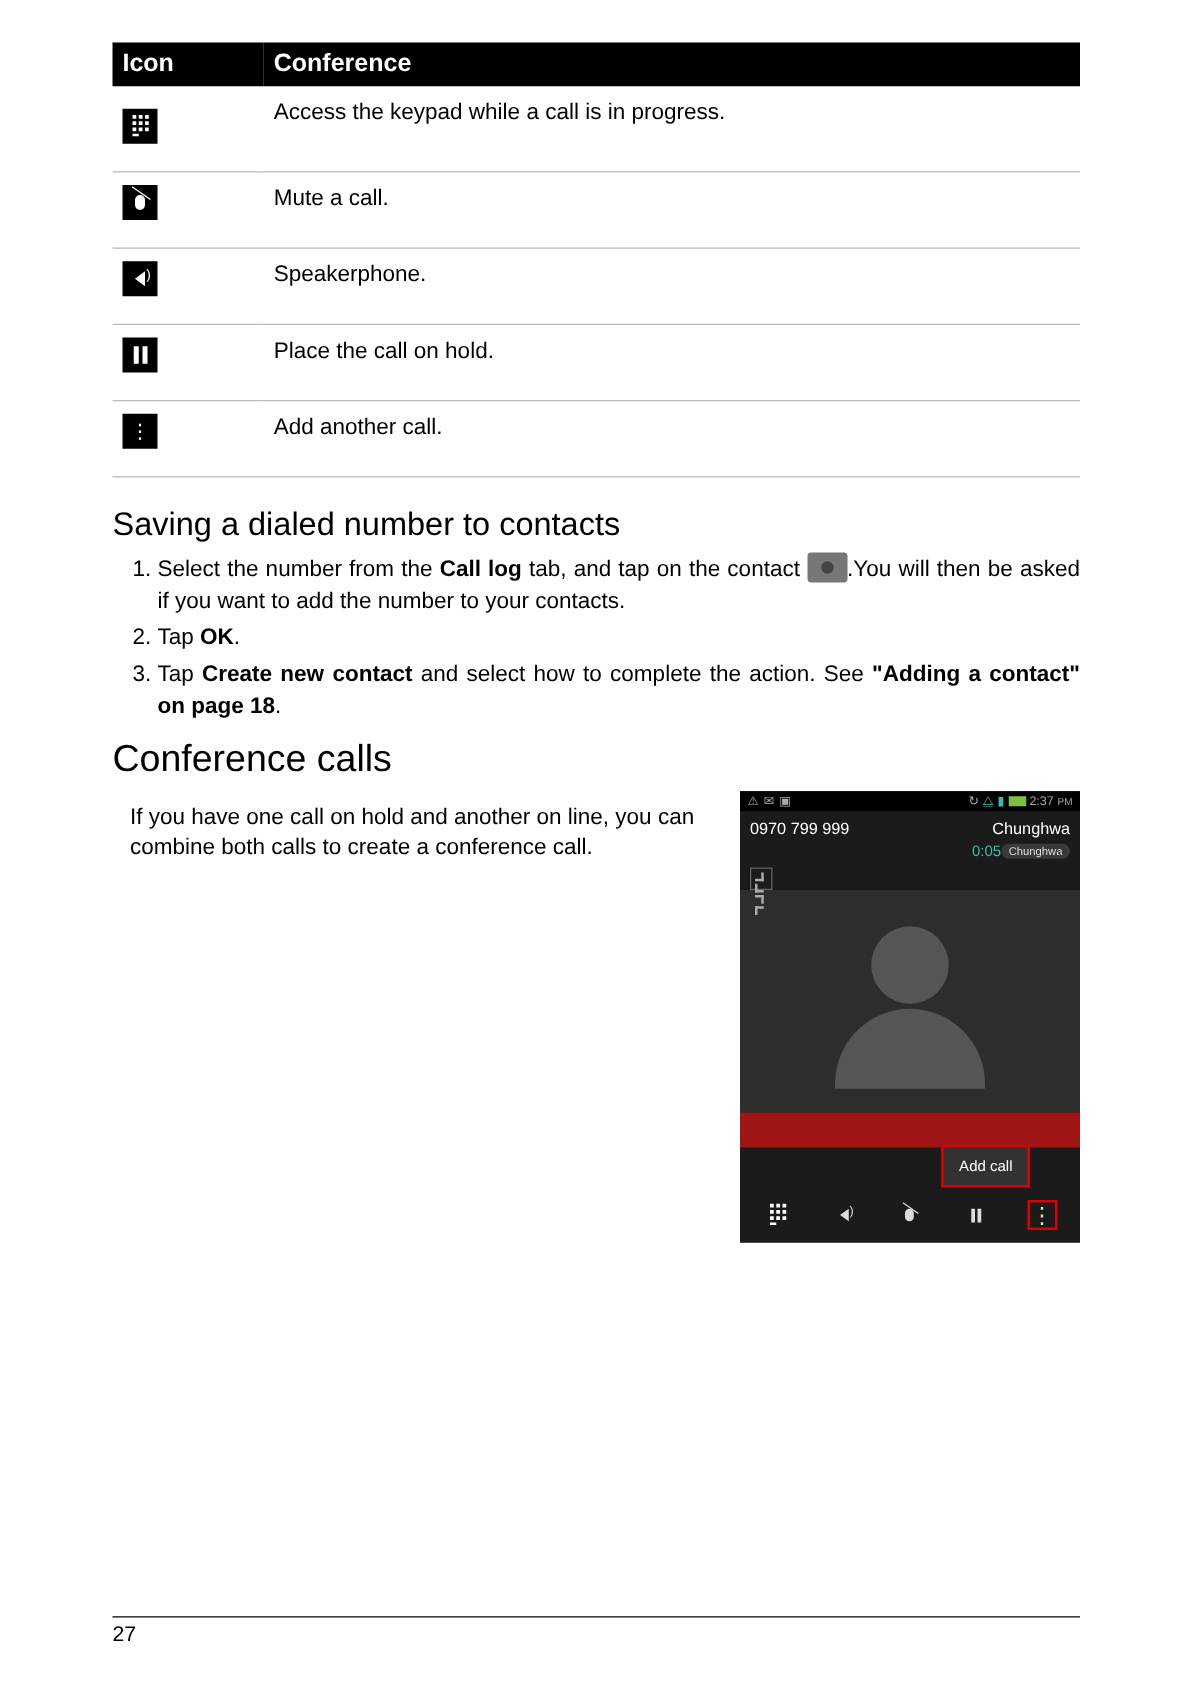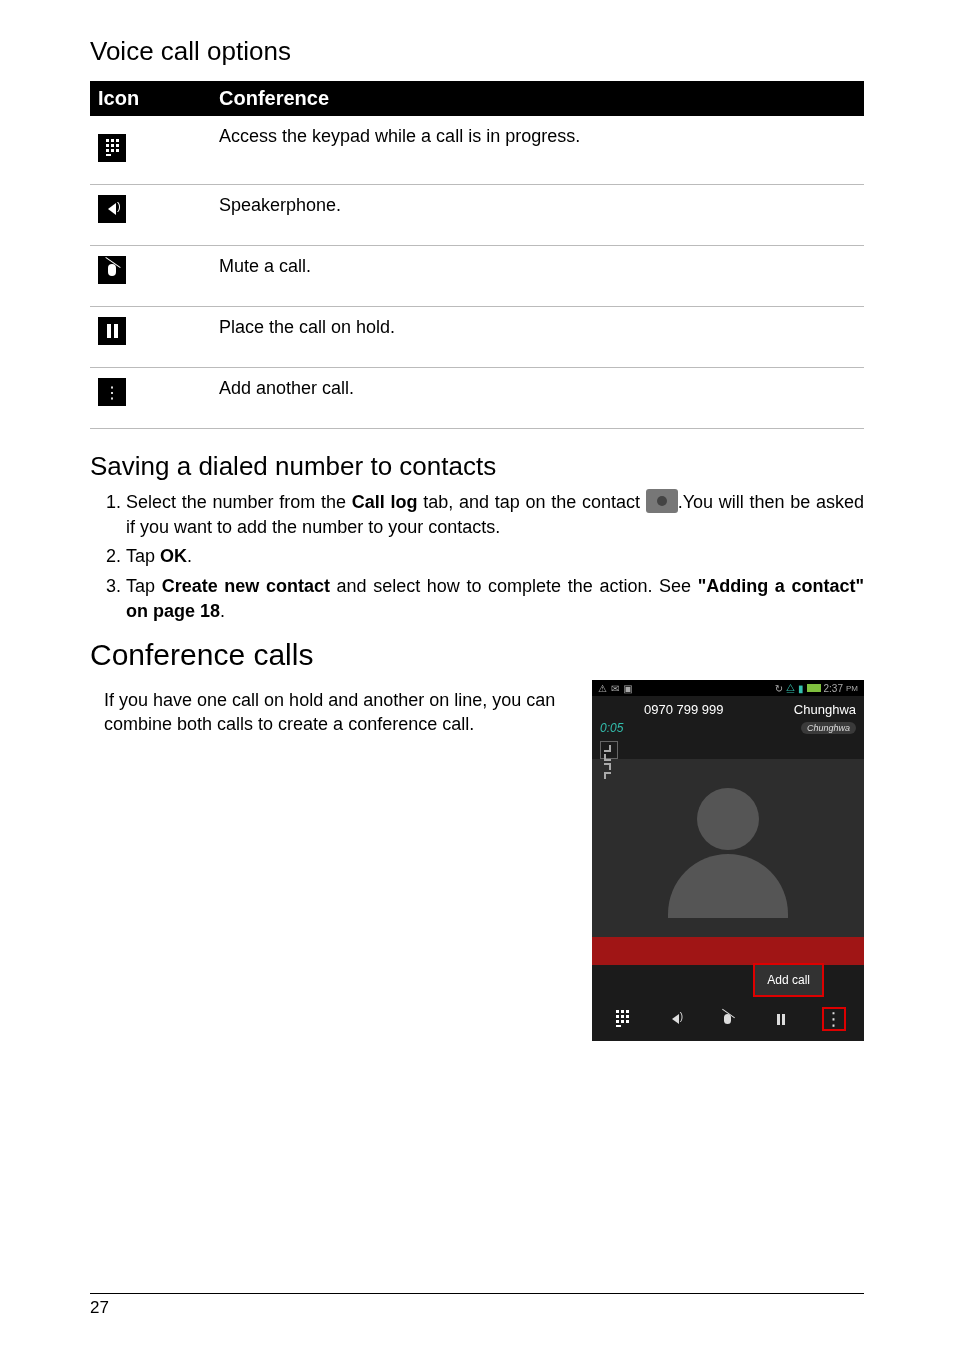--- a/index.html
+++ b/index.html
@@ -141,28 +141,26 @@
     width: 14px;
     height: 8px;
     background: #7fbf3f;
     display: inline-block;
   }
   .callheader {
     display: flex;
     justify-content: space-between;
     padding: 6px 8px 2px 8px;
     font-size: 13px;
-    margin-left: 44px;
   }
   .subrow {
     display: flex;
-    justify-content: space-between;
+    justify-content: flex-end;
     align-items: center;
     padding: 2px 8px 6px 8px;
-    font-style: italic;
   }
   .timer {
     color: #33bfae;
     font-size: 12px;
   }
   .op-badge {
     background: #3a3a3a;
     border-radius: 8px;
     padding: 1px 6px;
     font-size: 9px;
@@ -367,21 +365,20 @@
     border-top: 1px solid #000;
     padding-top: 4px;
     font-size: 17px;
   }
 </style>
 </head>
 <body>
 
 <div class="page">
 
-  <div class="sec-h">Voice call options</div>
 
   <table class="opt">
     <thead>
       <tr>
         <th>Icon</th>
         <th>Conference</th>
       </tr>
     </thead>
     <tbody>
       <tr>
@@ -399,32 +396,32 @@
                 <span></span>
               <span class="t"></span>
             </span>
           </span>
         </td>
         <td>Access the keypad while a call is in progress.</td>
       </tr>
       <tr>
         <td class="icon-cell">
           <span class="icon-box">
+            <span class="mic"></span>
+          </span>
+        </td>
+        <td>Mute a call.</td>
+      </tr>
+      <tr>
+        <td class="icon-cell">
+          <span class="icon-box">
             <span class="speaker-shape"></span>
           </span>
         </td>
         <td>Speakerphone.</td>
-      </tr>
-      <tr>
-        <td class="icon-cell">
-          <span class="icon-box">
-            <span class="mic"></span>
-          </span>
-        </td>
-        <td>Mute a call.</td>
       </tr>
       <tr>
         <td class="icon-cell">
           <span class="icon-box">
             <span class="pause-bars">
                 <span></span>
                 <span></span>
               </span>
           </span>
         </td>

